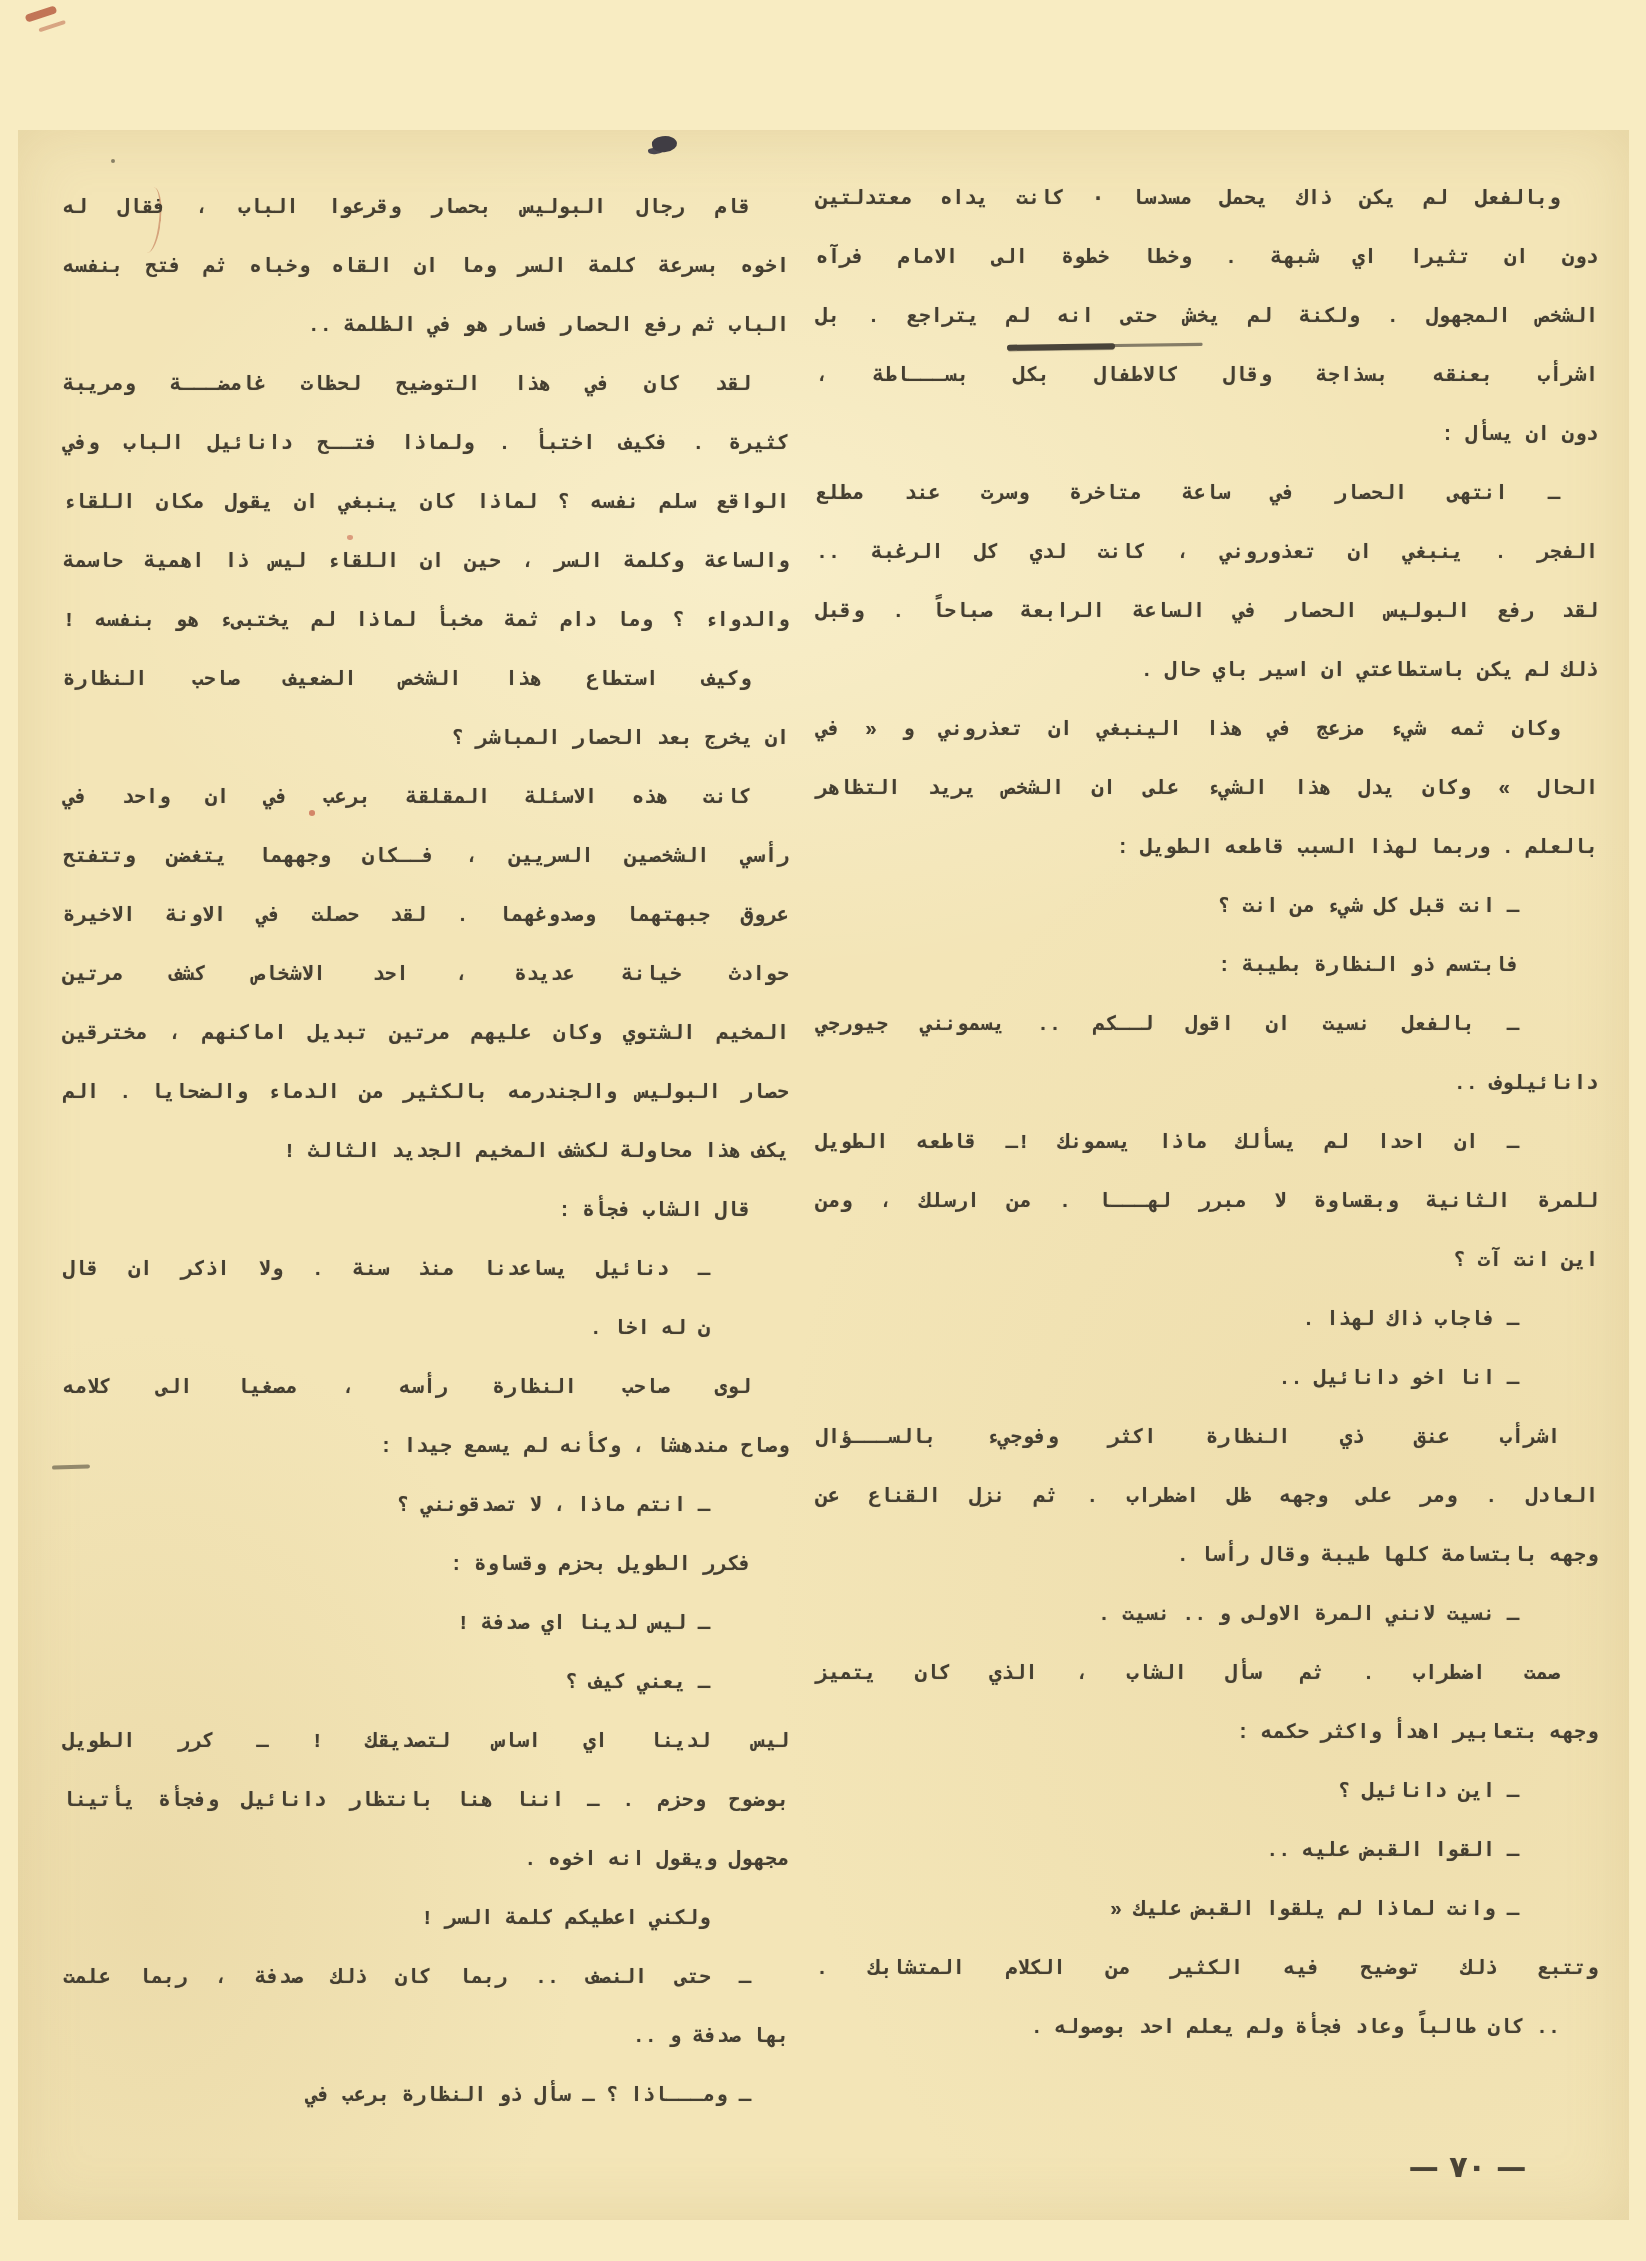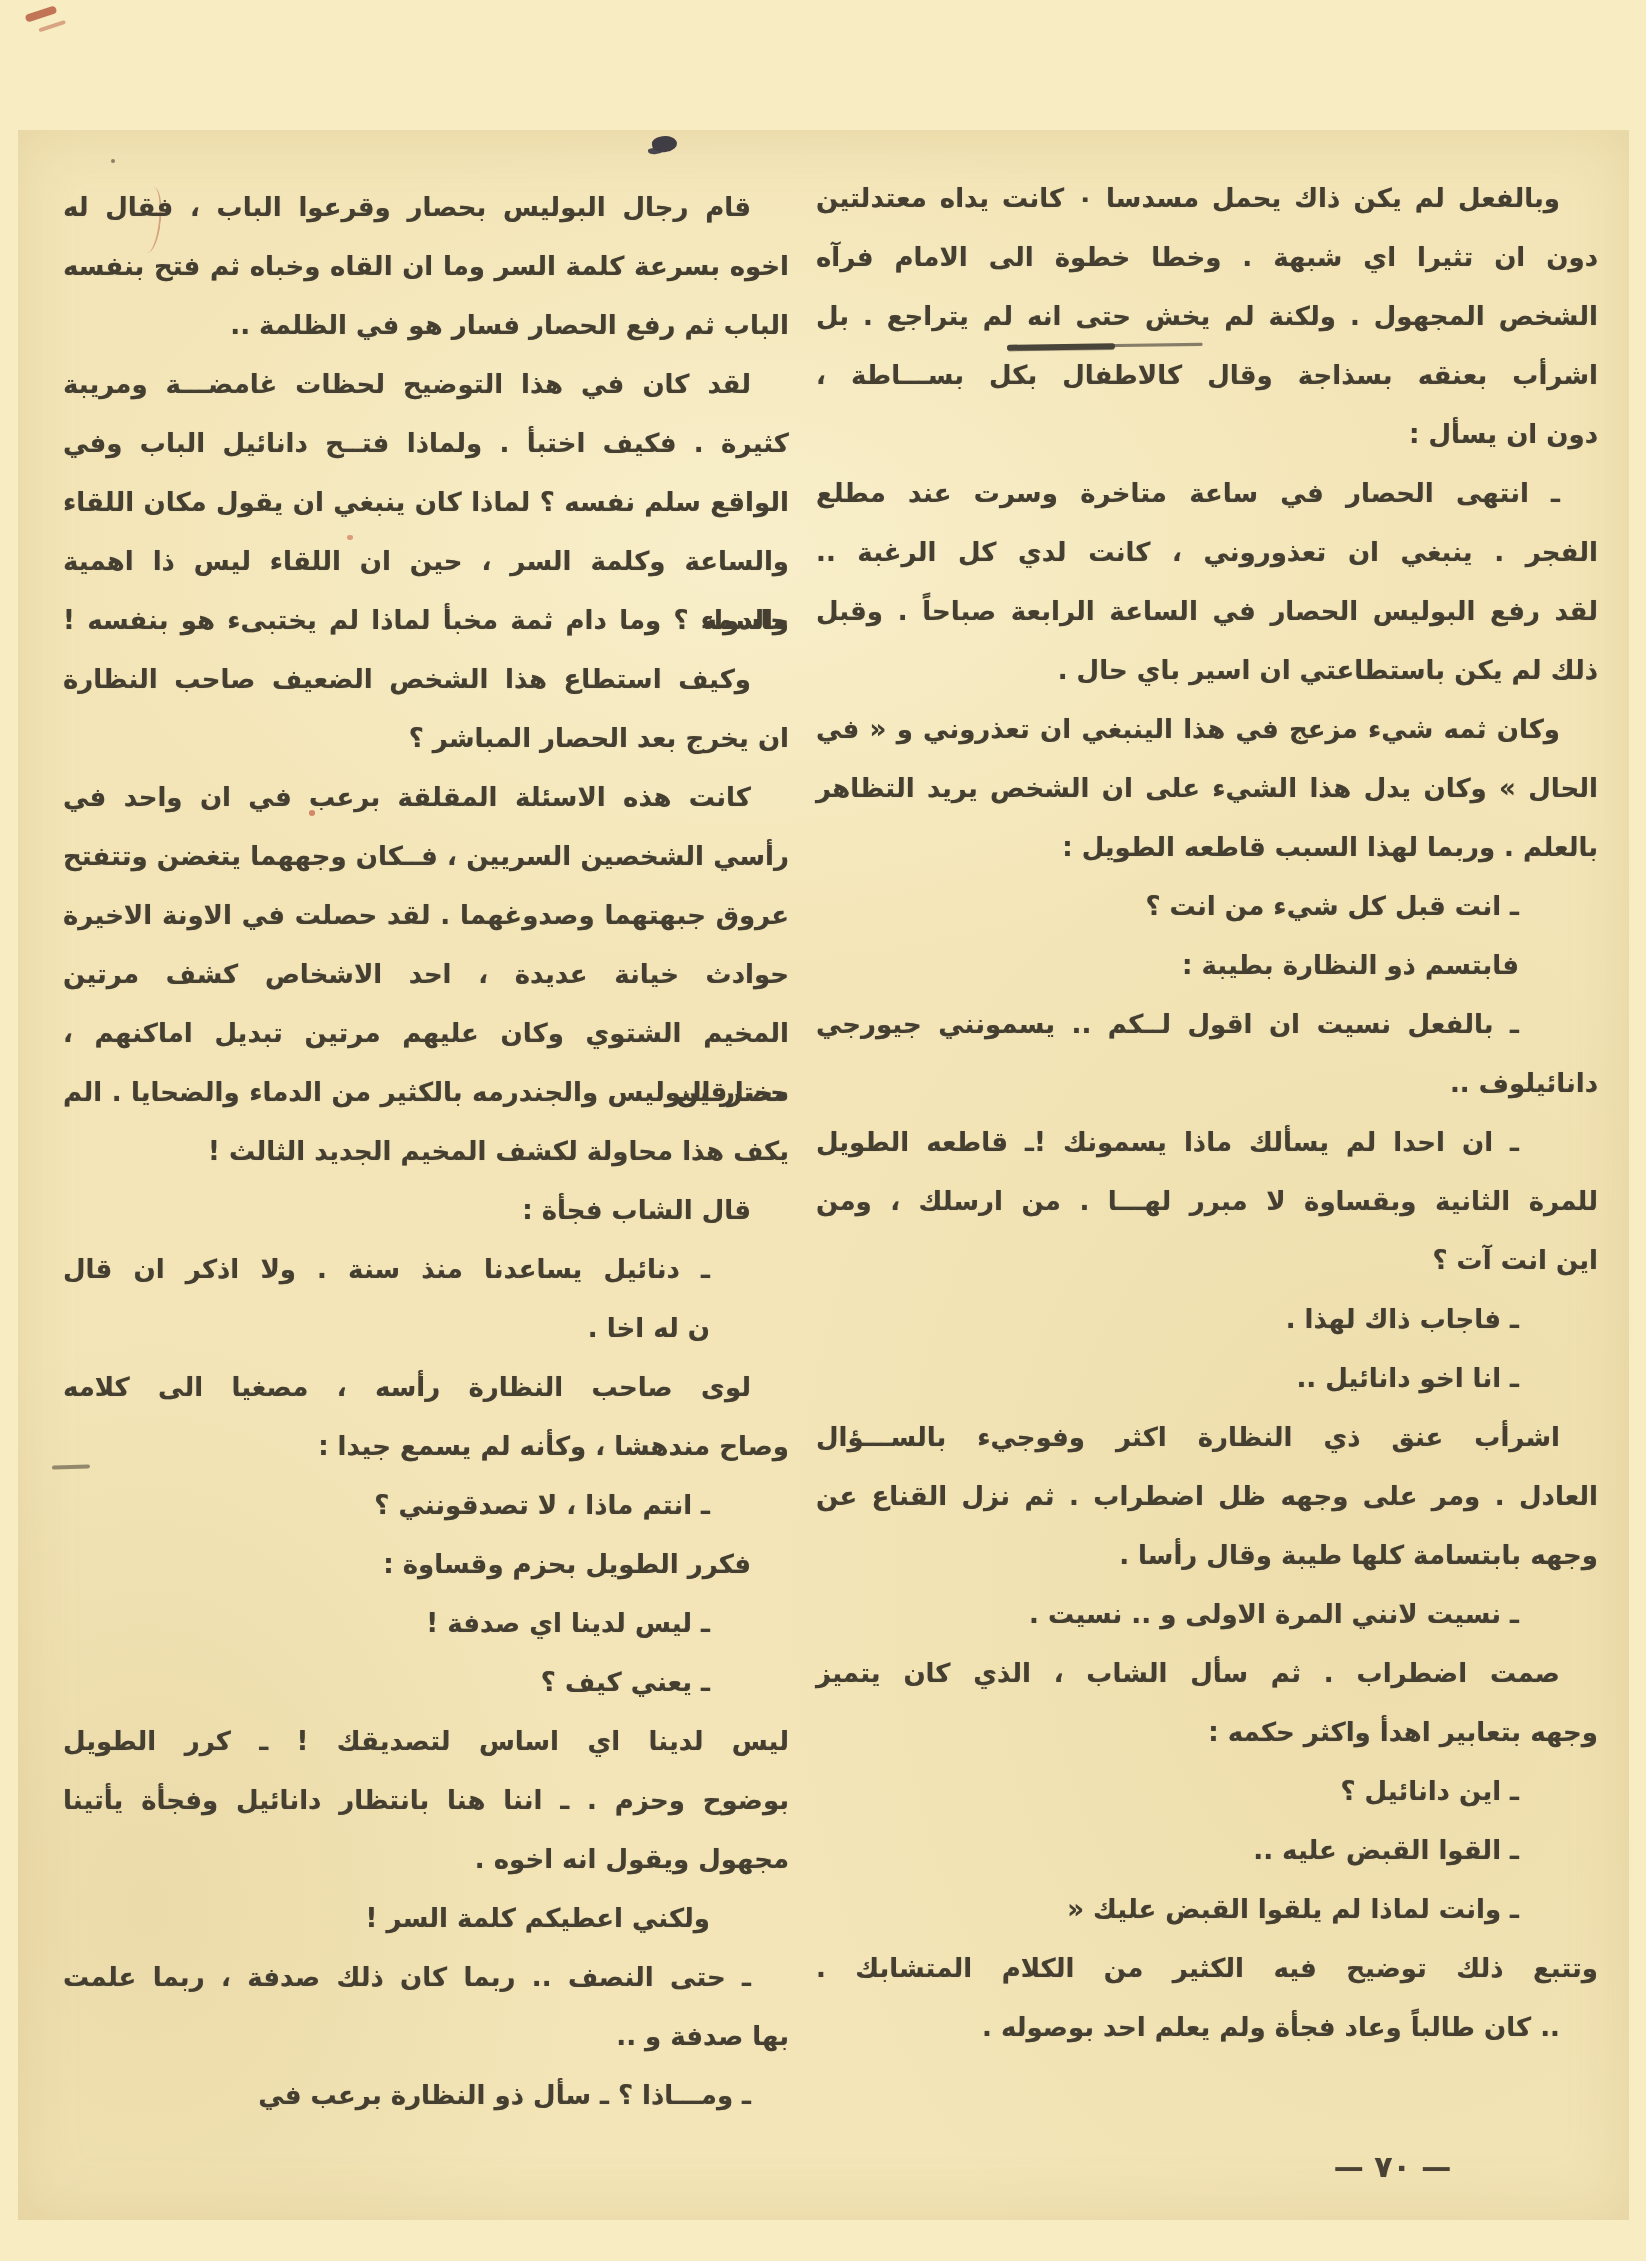--- a/index.html
+++ b/index.html
@@ -13,34 +13,35 @@
     background:#f3e5b7;
     background-image:
       radial-gradient(ellipse 960px 617px at 45% 20%, rgba(255,250,225,.45), rgba(255,250,225,0) 70%),
       radial-gradient(ellipse 823px 1098px at 85% 70%, rgba(222,198,140,.25), rgba(222,198,140,0) 75%),
       radial-gradient(ellipse 617px 823px at 8% 85%, rgba(216,192,135,.28), rgba(216,192,135,0) 70%);
     box-shadow: inset 0 0 62px rgba(183,152,86,.22);
   }
   .col{
     position:absolute;direction:rtl;
     color:#453f31;
-    font-size:26px;font-weight:bold;
+    font-size:20px;font-weight:bold;
     text-shadow:0 0 0.7px rgba(69,63,49,.45);
+    font-family:Liberation Mono, monospace;
   }
   .col-right{left:816px;top:169px;width:782px;}
   .col-left{left:63px;top:178px;width:726px;}
   .line{
     height:59px;line-height:59px;
     white-space:nowrap;text-align:right;overflow:visible;
   }
   .line.just{white-space:normal;text-align:justify;text-align-last:justify;}
   .line.ind1{padding-right:38px;}
   .line.ind2{padding-right:79px;}
   .page-num{
-    position:absolute;left:1262px;top:2143px;width:261px;height:48px;
+    position:absolute;left:1337px;top:2143px;width:261px;height:48px;
     line-height:48px;text-align:center;direction:rtl;
     font-size:30px;font-weight:bold;color:#4a4335;
     text-shadow:0 0 0.7px rgba(74,67,53,.4);
   }
   
   .ink-blot{
     position:absolute;left:652px;top:136px;width:25px;height:16px;
     background:#403d44;border-radius:45% 60% 50% 55%;
     transform:rotate(-8deg);
     box-shadow:-9.6px 5.5px 0 -4.8px #4a4750;

